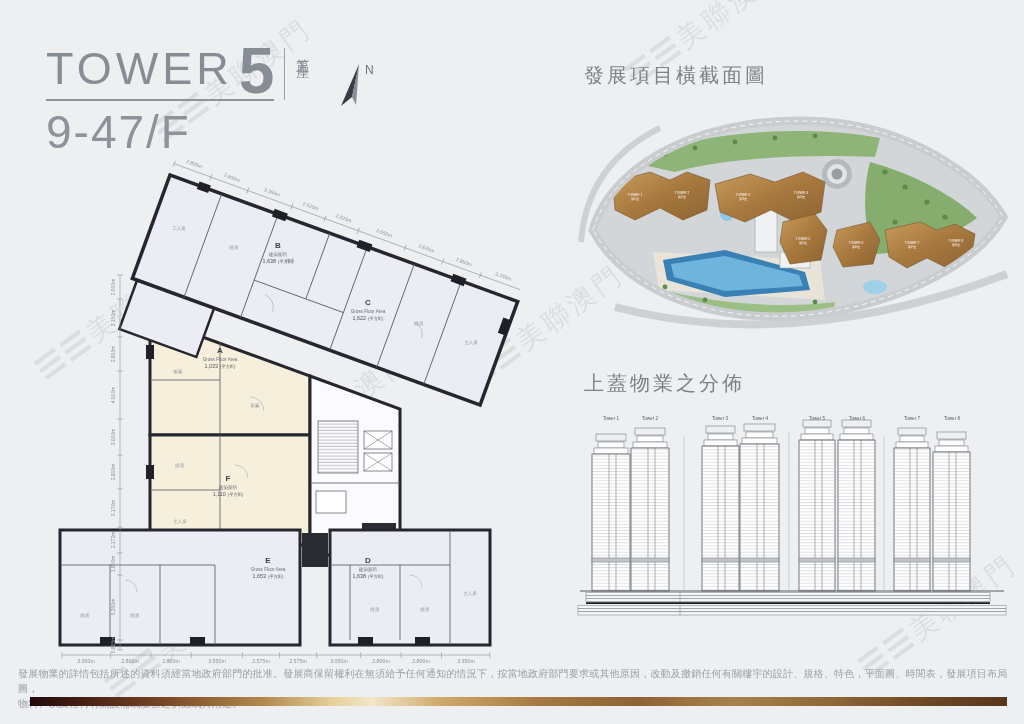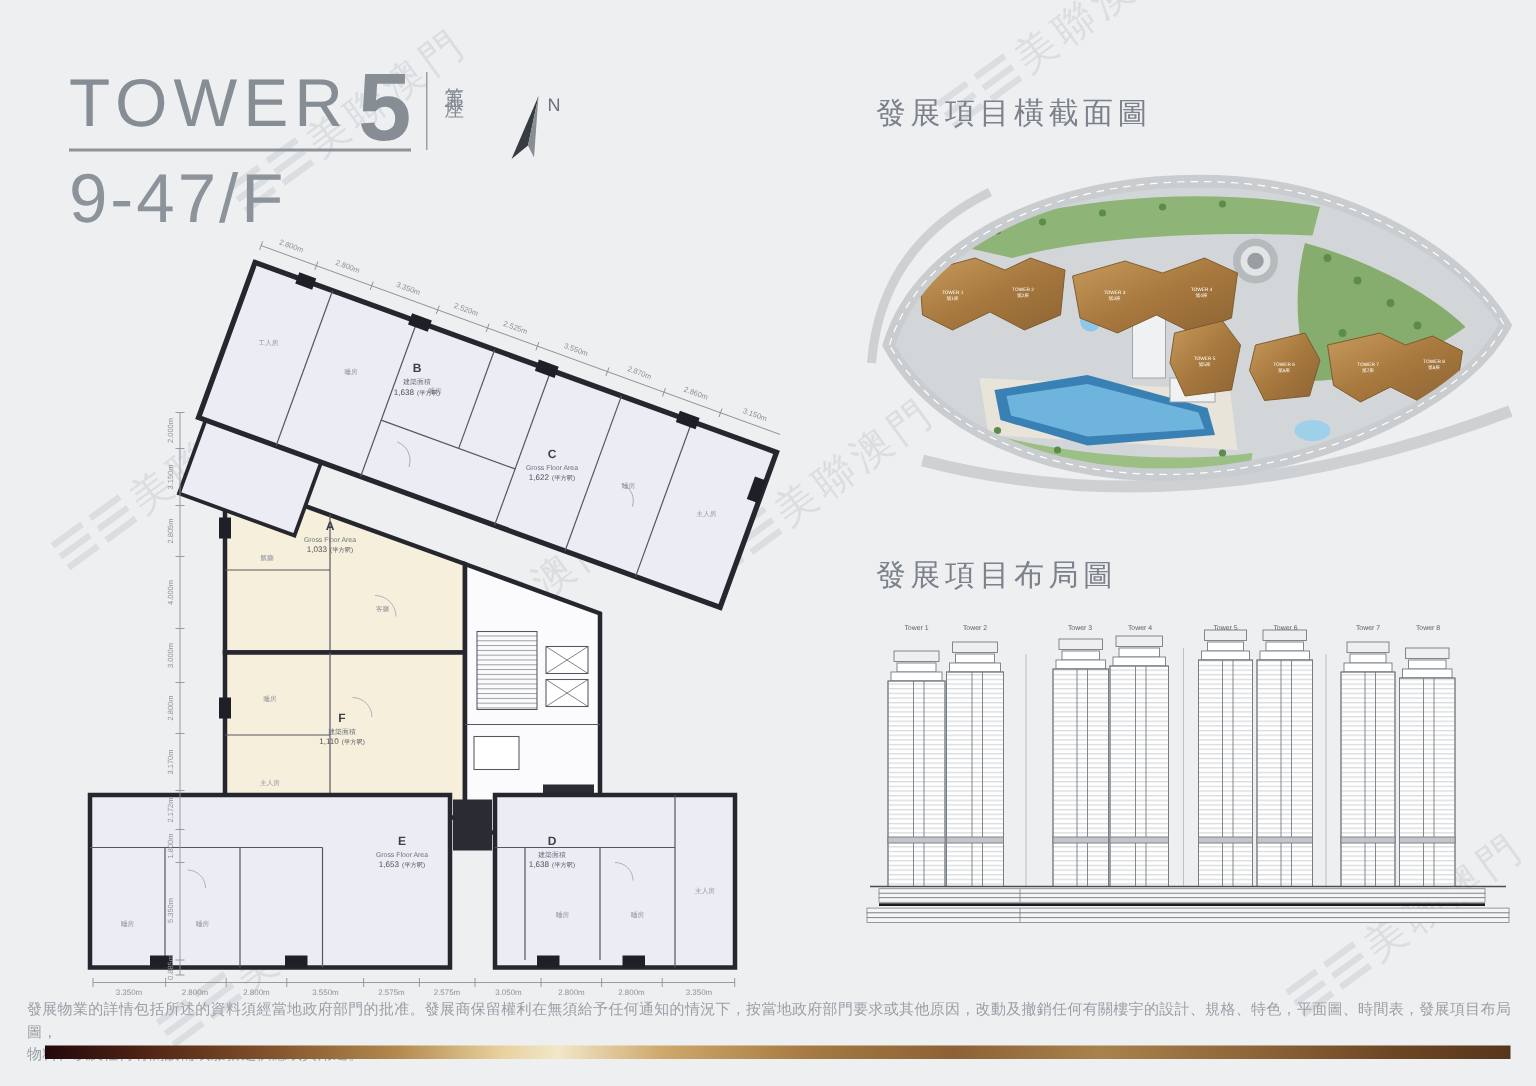--- a/index.html
+++ b/index.html
@@ -316,21 +316,21 @@
       <text x="337" y="142"><tspan>TOWER 7</tspan></text>
         <text x="337" y="146"><tspan>第7座</tspan></text>
       <text x="381" y="140"><tspan>TOWER 8</tspan></text>
         <text x="381" y="144"><tspan>第8座</tspan></text>
     </g>
   </g>
 
   <path d="M18,128 C40,55 140,12 250,20 C330,26 402,70 428,115 C405,158 330,200 240,212 C150,223 55,195 18,128 Z" fill="none" stroke="#ffffff" stroke-width="0.8" stroke-dasharray="5 4"></path>
 </svg>
 
-<div class="abs sec-title" style="left:584px;top:370px">發展項目布局圖</div>
+<div class="abs sec-title" style="left:584px;top:370px">上蓋物業之分佈</div>
 
 <svg class="abs" style="left:572px;top:406px" width="440" height="245" viewBox="0 0 440 245">
   <defs>
     <pattern id="fl" width="4" height="3.1" patternUnits="userSpaceOnUse">
       <path d="M0,0.5 H4" stroke="#9aa0a5" stroke-width="0.35"></path>
     </pattern>
   </defs>
 
   <g font-size="4.6" fill="#5a5f66" text-anchor="middle">
     <text x="39" y="14">Tower 1</text>

